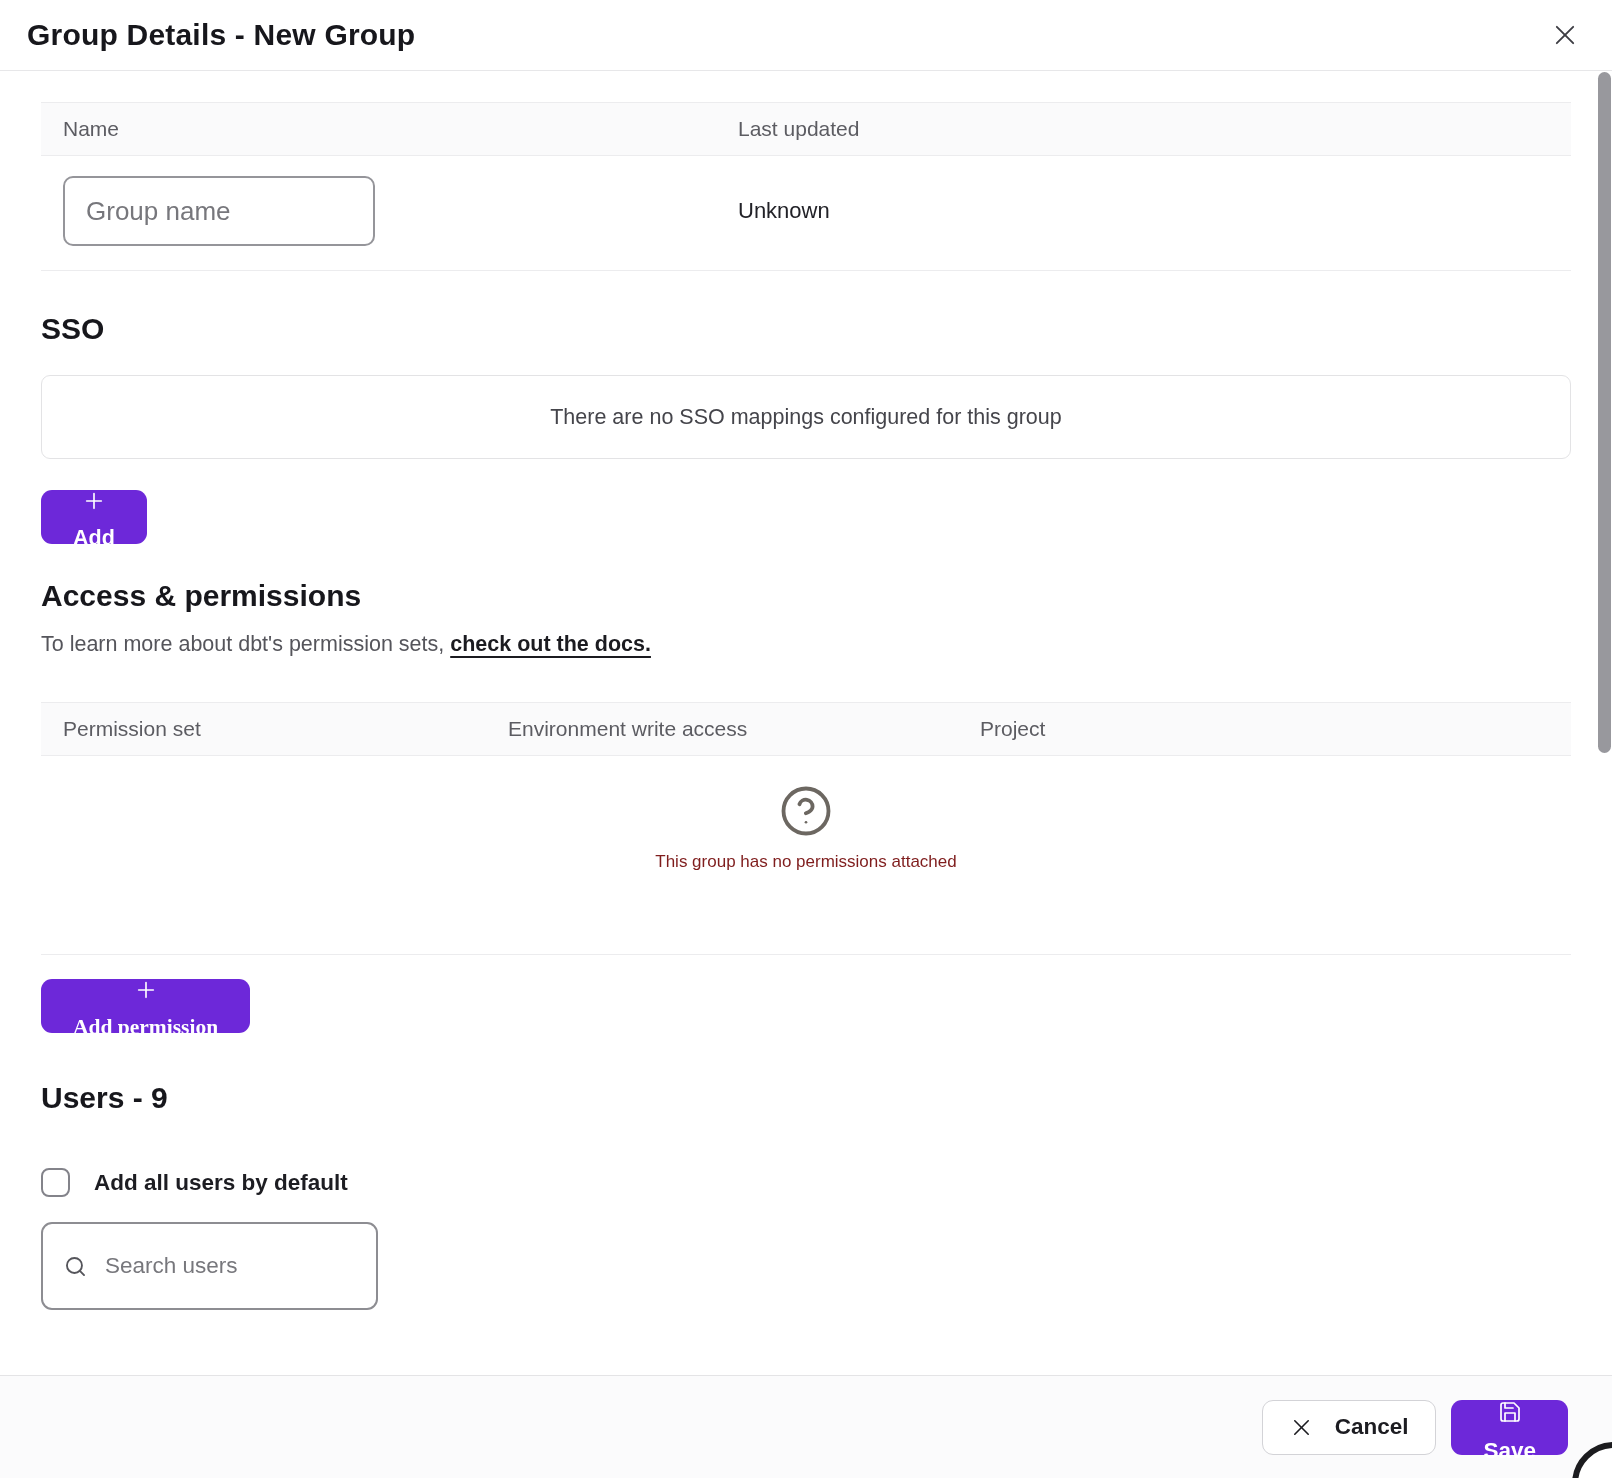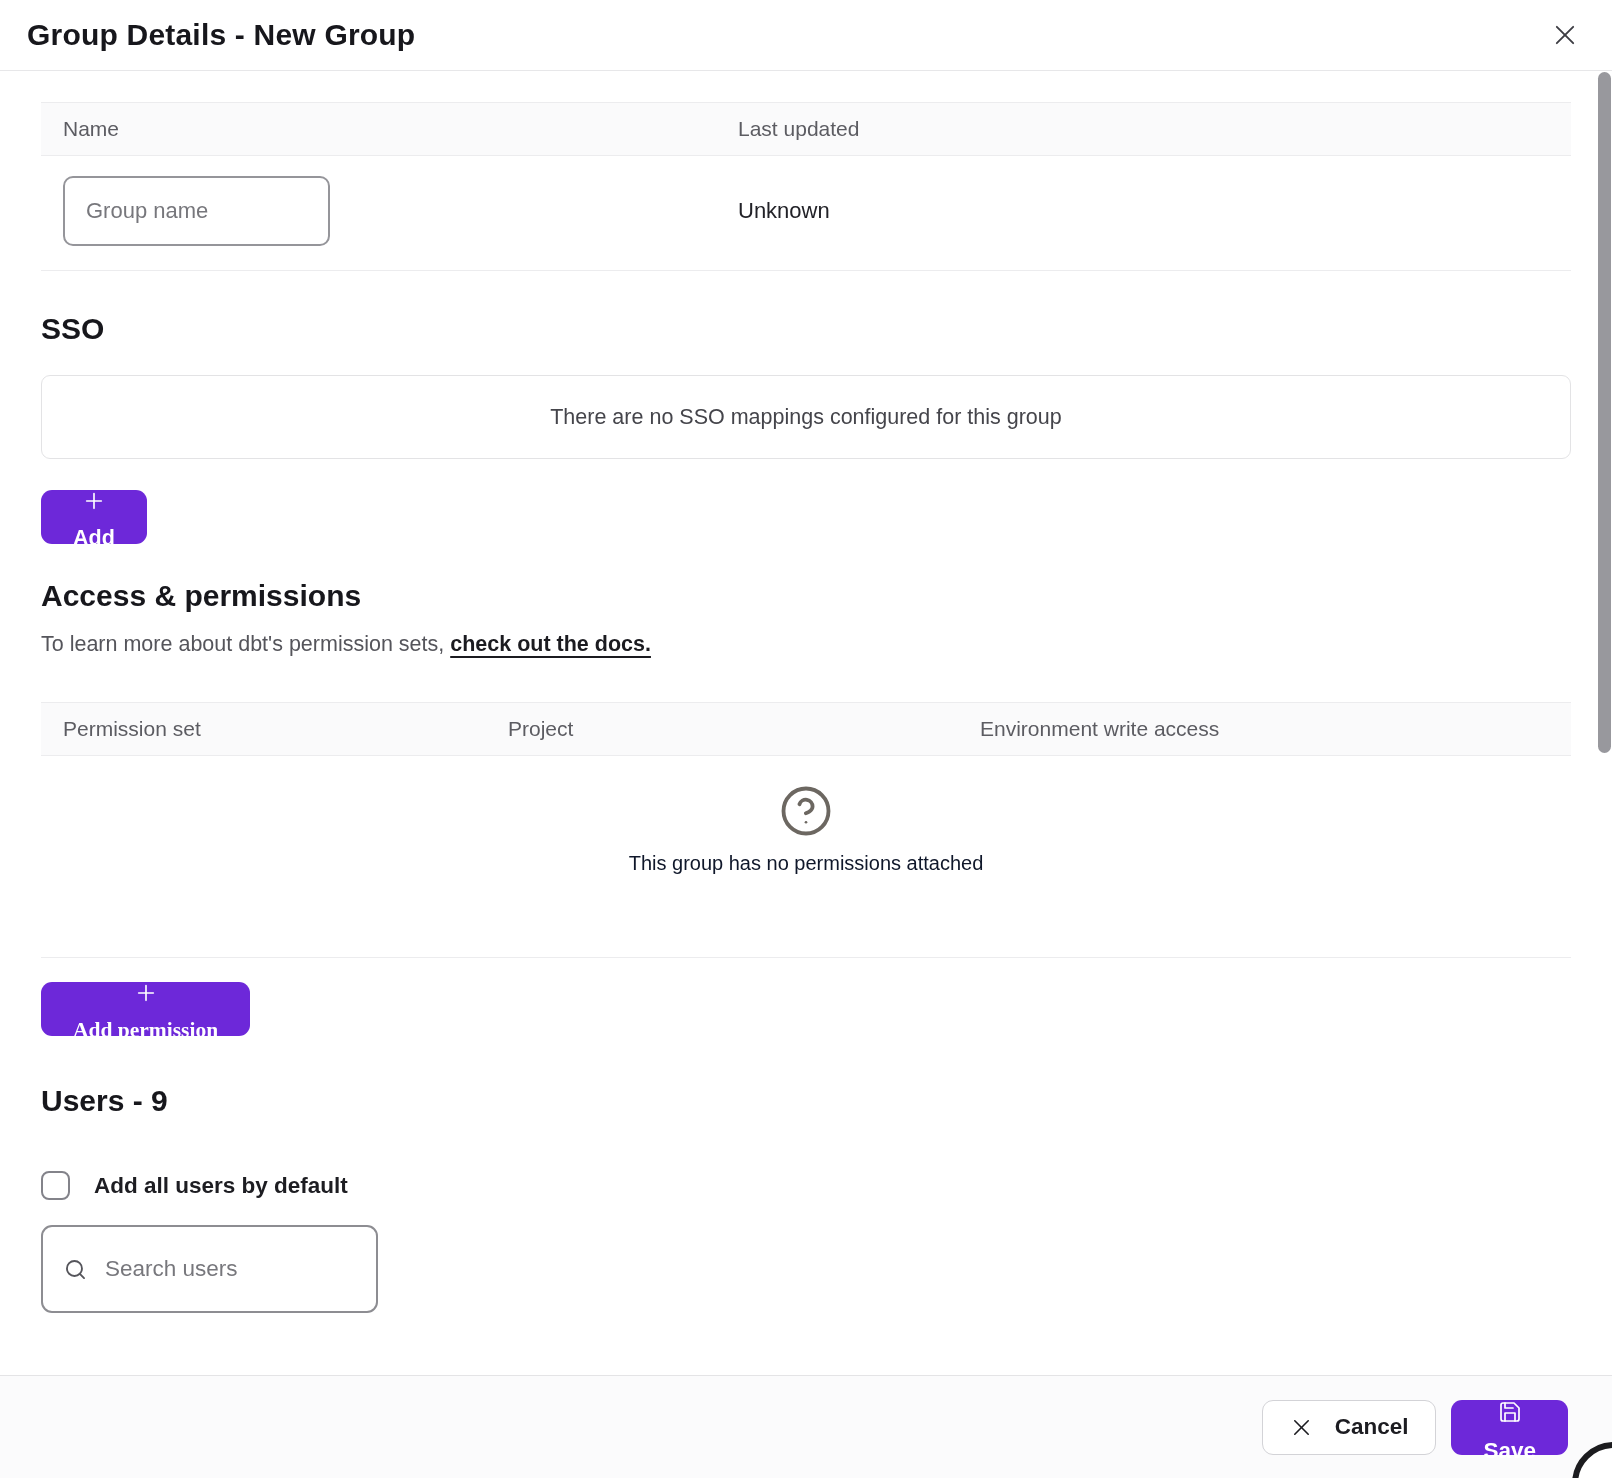--- a/index.html
+++ b/index.html
@@ -61,26 +61,26 @@
   .tbl1-row {
     display: grid;
     grid-template-columns: 697px 1fr;
     align-items: center;
     padding: 20px 0 24px 0;
     border-bottom: 1px solid #ececee;
   }
   .cell-pad { padding-left: 22px; }
   .group-name-input {
     margin-left: 22px;
-    width: 267px;
+    width: 312px;
     height: 70px;
     border: 2px solid #95959a;
     border-radius: 10px;
     padding: 0 21px;
-    font-size: 22px;
+    font-size: 26px;
     font-family: inherit;
     color: #222228;
     outline: none;
     background: #fff;
   }
   .group-name-input::placeholder { color: #77777c; opacity: 1; }
   .unknown-value { font-size: 22px; color: #222228; }
   
   .section-heading {
     margin: 0;
@@ -148,22 +148,22 @@
   .perm-empty {
     border-bottom: 1px solid #ececee;
     display: flex;
     flex-direction: column;
     align-items: center;
     padding: 28px 0 82px 0;
   }
   .help-icon { width: 54px; height: 54px; color: #6c6761; }
   .perm-empty-text {
     margin-top: 14px;
-    font-size: 20px;
-    color: #0f172a;
+    font-size: 17px;
+    color: #7f1d1d;
   }
   
   .checkbox-row {
     margin-top: 50px;
     display: flex;
     align-items: center;
     gap: 24px;
   }
   .checkbox {
     width: 29px; height: 29px;
@@ -301,22 +301,22 @@
       <span>Add</span>
     </button>
 
     
     <h2 class="section-heading mt-access">Access &amp; permissions</h2>
     <p class="docs-line"><span>To learn more about dbt's permission sets, </span><a class="docs-link">check out the docs.</a></p>
 
     <div>
       <div class="tbl-header tbl2">
         <div class="cell-pad">Permission set</div>
+        <div>Environment write access</div>
         <div>Project</div>
-        <div>Environment write access</div>
       </div>
       <div class="perm-empty">
         <span class="help-icon">
           <svg width="54" height="54" viewBox="0 0 24 24" fill="none" stroke="currentColor" stroke-width="1.7" stroke-linecap="round">
             <circle cx="12" cy="12" r="10"></circle>
             <path d="M9.09 9a3 3 0 0 1 5.83 1c0 2-3 3-3 3"></path>
             <circle cx="12" cy="17" r="0.6" fill="currentColor" stroke="none"></circle>
           </svg>
         </span>
         <div class="perm-empty-text">This group has no permissions attached</div>

